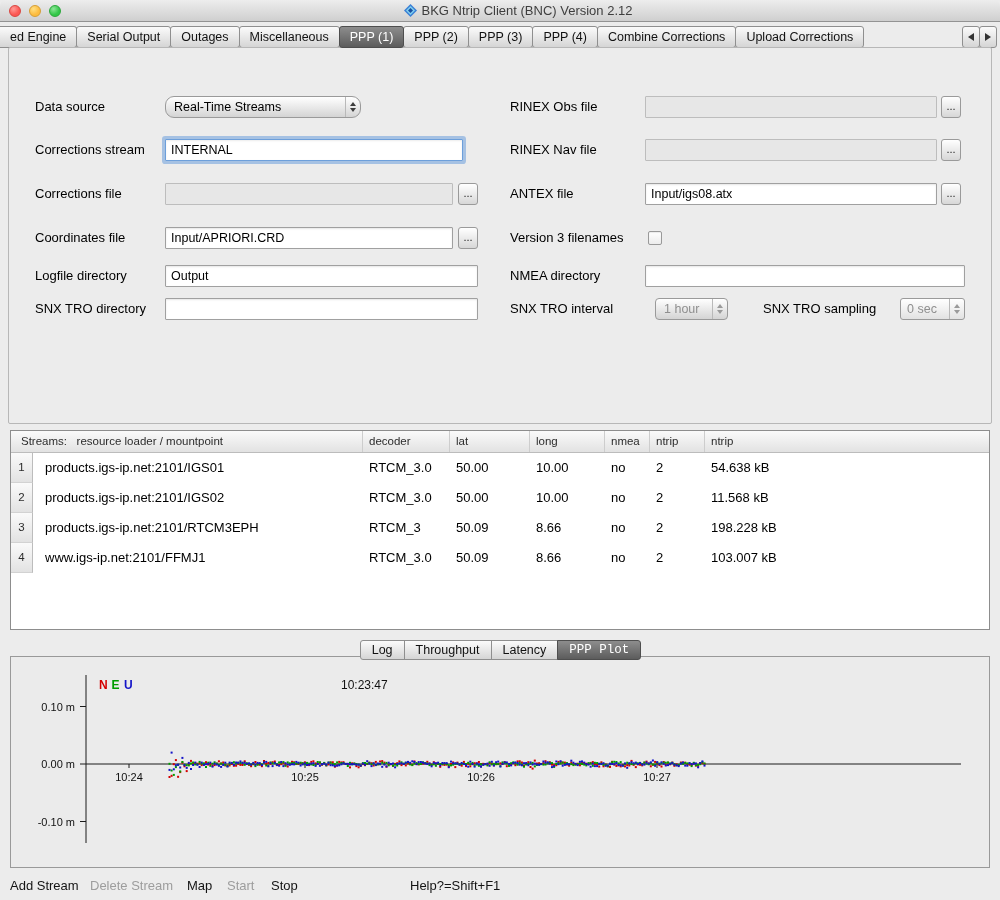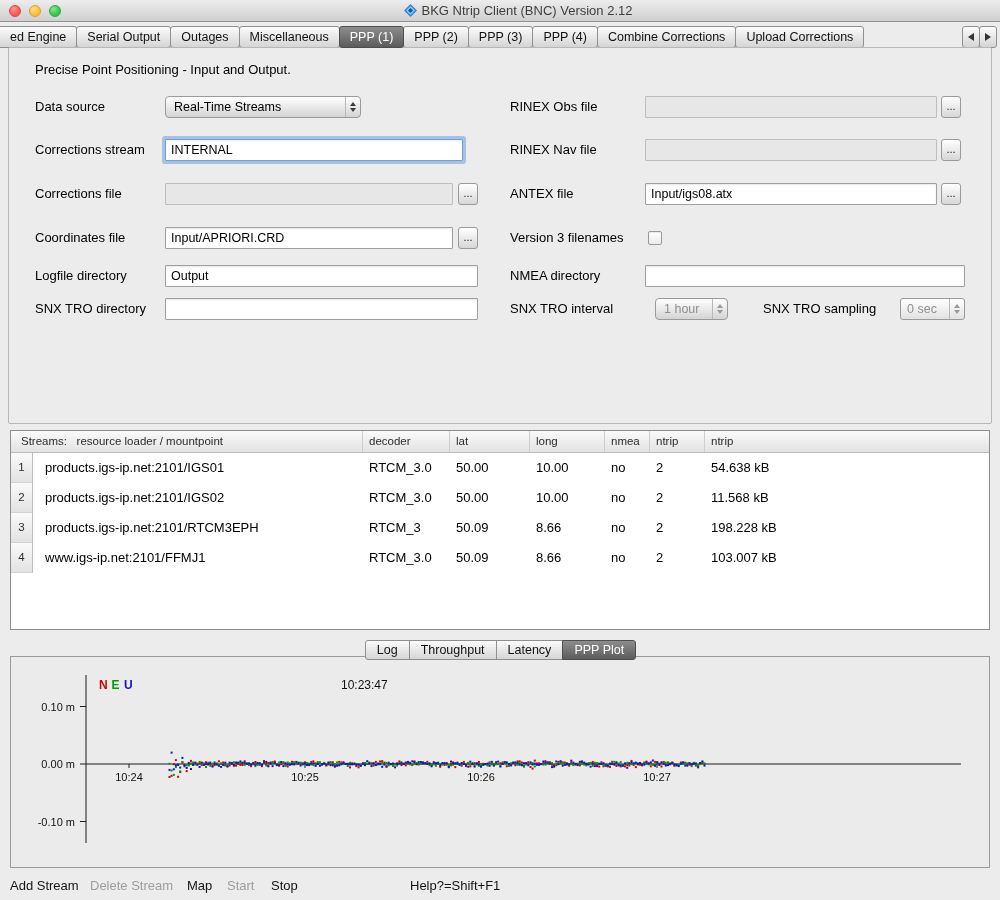--- a/index.html
+++ b/index.html
@@ -72,21 +72,21 @@
     border-bottom:1px solid #d2d2d2; font-size:11.5px; color:#2c2c2c; text-align:center; line-height:29px; }
   .tc { line-height:30px; padding-left:6px; white-space:nowrap; overflow:hidden; }
   .c-mount { width:330px; padding-left:12px; } .c-decoder { width:87px; } .c-lat { width:80px; }
   .c-long { width:75px; } .c-nmea { width:45px; } .c-ntrip { width:55px; } .c-bytes { flex:1; }
   
   #bottomtabs { position:absolute; left:0; right:0; top:640px; height:20px;
     display:flex; justify-content:center; z-index:3; }
   .btab { border:1px solid #8f8f8f; margin-right:-1px; background:linear-gradient(#fbfbfb,#d5d5d5);
     padding:0 11px; line-height:18px; font-size:12.5px; color:#111; }
   .btab.firstb { border-radius:3px 0 0 3px; }
-  .btab.lastb { border-radius:0 3px 3px 0; }
+  .btab.lastb { border-radius:0 3px 3px 0;font-family:Liberation Mono, monospace; }
   .btab.active { background:linear-gradient(#8d8d8d,#5c5c5c); color:#fff; border-color:#4e4e4e; }
   
   #plotpanel { position:absolute; left:10px; top:656px; width:980px; height:212px;
     border:1px solid #999; background:#ebebeb; }
   #plotpanel svg { display:block; font-family:"Liberation Sans", sans-serif; }
   
   .sbtn { position:absolute; top:878px; font-size:13px; color:#141414; white-space:nowrap; }
   .sbtn.off { color:#9d9d9d; }
 </style>
 </head>
@@ -124,24 +124,23 @@
       <div class="arrbtn">
           <i class="tri-left"></i>
         </div>
       <div class="arrbtn">
           <i class="tri-right"></i>
         </div>
     </div>
   </div>
 
   <div id="pane"></div>
-  <div id="heading">Precise Point Positioning - Input and Output.</div>
 
   <div class="lbl" style="left:35px;top:96px;">Data source</div>
-  <div class="popup" style="left:165px;top:96px;width:196px;">
+  <div class="popup" style="left:165px;top:96px;width:196px;border-radius:9px;">
     <span>Real-Time Streams</span>
     <span class="arrows">
         <i class="tri-up"></i>
         <i class="tri-dn"></i>
       </span>
   </div>
 
   <div class="lbl" style="left:35px;top:139px;">Corrections stream</div>
   <input class="txt focus" style="left: 165px; top: 139px; width: 298px;" value="INTERNAL">
 

